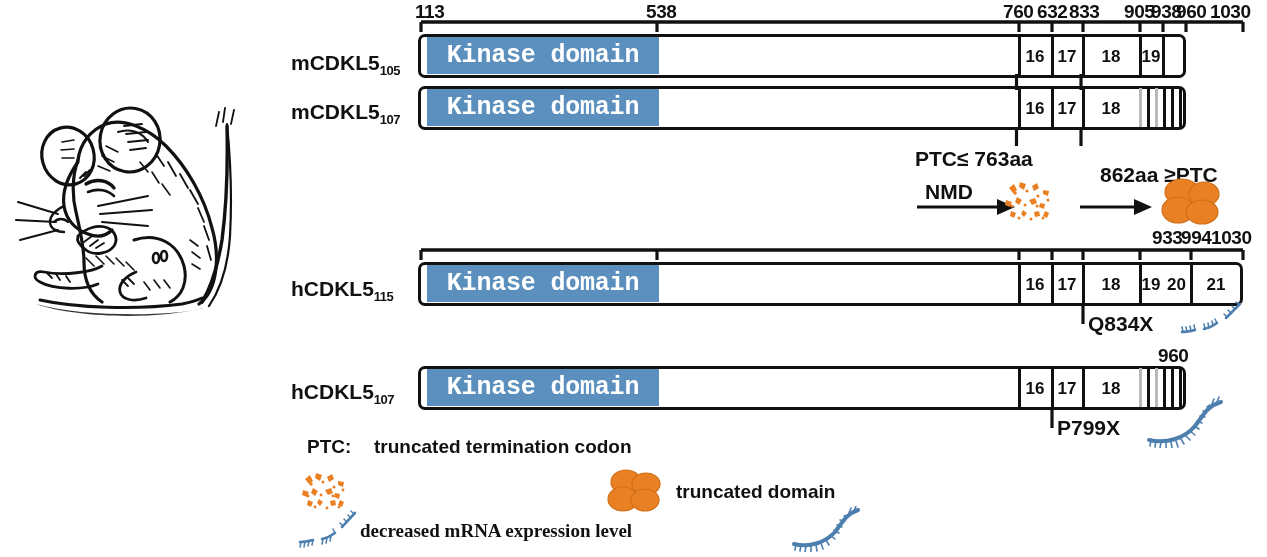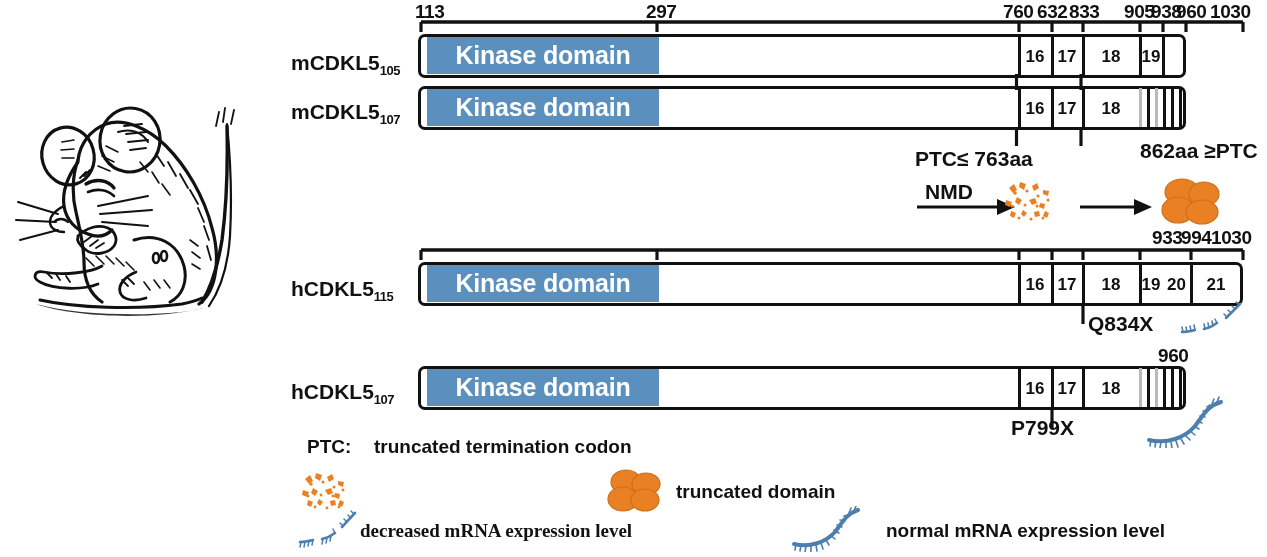--- a/index.html
+++ b/index.html
@@ -18,21 +18,21 @@
   
   .row-label{font-size:21px;font-weight:700;white-space:nowrap;line-height:1;}
   .row-label sub{font-size:13px;font-weight:700;vertical-align:baseline;
                  position:relative;top:5px;letter-spacing:-0.5px;}
 
   
   .bar{position:absolute;box-sizing:border-box;border:3.5px solid #111;
        border-radius:7px;background:#fff;}
   .kinase{position:absolute;background:#5b8fbe;display:flex;align-items:center;
           justify-content:center;color:#fff;font-size:25px;font-weight:700;
-          letter-spacing:-0.2px;white-space:nowrap;}
+          letter-spacing:-0.2px;white-space:nowrap;font-family:Liberation Mono, monospace;}
   .exon-div{position:absolute;width:3px;background:#111;}
   .exon-num{position:absolute;font-size:17px;font-weight:700;text-align:center;
             line-height:1;white-space:nowrap;}
   .hatch-stripe{position:absolute;width:2.5px;background:#111;}
   .hatch-stripe.grey{background:#b9b9b9;}
 
   
   .ann-text{position:absolute;font-size:21px;font-weight:700;white-space:nowrap;
             line-height:1;}
 
@@ -104,21 +104,21 @@
       <path d="M138 232 L 144 240 M148 230 L 154 238 M158 230 L 164 238" stroke-width="1.6"></path>
       <path d="M184 190 L 192 196 M186 202 L 194 208 M186 214 L 194 219" stroke-width="1.6"></path>
     </g>
 
     <path d="M30 254 C 70 268 150 270 198 258 C 170 266 80 268 30 254 Z" fill="#111" opacity="0.85"></path>
   </svg>
 
   <div class="abs" style="left:0;top:0;width:1267px;height:30px;">
 
     <div class="abs axis-label" style="left:415px;top:2px;">113</div>
-    <div class="abs axis-label" style="left:646px;top:2px;">297</div>
+    <div class="abs axis-label" style="left:646px;top:2px;">538</div>
     <div class="abs axis-label" style="left:1003px;top:2px;">760</div>
     <div class="abs axis-label" style="left:1037px;top:2px;">632</div>
     <div class="abs axis-label" style="left:1069px;top:2px;">833</div>
     <div class="abs axis-label" style="left:1124px;top:2px;">905</div>
     <div class="abs axis-label" style="left:1151px;top:2px;">938</div>
     <div class="abs axis-label" style="left:1176px;top:2px;">960</div>
     <div class="abs axis-label" style="left:1210px;top:2px;">1030</div>
 
     <svg class="abs" style="left:0;top:20px;width:1267px;height:14px;">
       <line x1="421" y1="2" x2="1243" y2="2" stroke="#111" stroke-width="3.4"></line>
@@ -184,21 +184,21 @@
   <svg class="abs" style="left:0;top:74px;width:1267px;height:18px;">
     <line x1="1016.5" y1="0" x2="1016.5" y2="16" stroke="#111" stroke-width="3.2"></line>
     <line x1="1081" y1="0" x2="1081" y2="16" stroke="#111" stroke-width="3.2"></line>
   </svg>
   <svg class="abs" style="left:0;top:128px;width:1267px;height:22px;">
     <line x1="1016.5" y1="0" x2="1016.5" y2="18" stroke="#111" stroke-width="3.2"></line>
     <line x1="1081" y1="0" x2="1081" y2="18" stroke="#111" stroke-width="3.2"></line>
   </svg>
 
   <div class="ann-text" style="left:915px;top:148px;">PTC≤ 763aa</div>
-  <div class="ann-text" style="left:1100px;top:140px;margin-left:40px;">862aa ≥PTC</div>
+  <div class="ann-text" style="left:1100px;top:164px;">862aa ≥PTC</div>
 
   <div class="ann-text" style="left:925px;top:181px;">NMD</div>
   <svg class="abs" style="left:915px;top:198px;width:110px;height:22px;">
     <line x1="2" y1="9" x2="82" y2="9" stroke="#111" stroke-width="3"></line>
     <polygon points="82,1 100,9 82,17" fill="#111"></polygon>
   </svg>
 
   <svg class="abs" style="left:1003px;top:178px;width:52px;height:46px;">
     <g fill="#ea8024">
       <path d="M6 10 l5 -4 3 6 -4 3 z"></path>
@@ -330,21 +330,21 @@
       <div class="hatch-stripe grey" style="left:16px;top:0;height:39px;"></div>
       <div class="hatch-stripe" style="left:24px;top:0;height:39px;"></div>
       <div class="hatch-stripe" style="left:32px;top:0;height:39px;"></div>
       <div class="hatch-stripe" style="left:40px;top:0;height:39px;"></div>
     </div>
   </div>
 
   <svg class="abs" style="left:0;top:408px;width:1267px;height:22px;">
     <line x1="1052" y1="0" x2="1052" y2="20" stroke="#111" stroke-width="3.2"></line>
   </svg>
-  <div class="ann-text" style="left:1011px;top:417px;">P799X</div>
+  <div class="ann-text" style="left:1057px;top:417px;">P799X</div>
 
   <svg class="abs" style="left:1145px;top:396px;width:105px;height:52px;">
     <path d="M4 44 C 22 48 40 42 50 30 C 58 20 62 10 76 6" stroke="#4c7fae" stroke-width="4" fill="none" stroke-linecap="round"></path>
     <g stroke="#4c7fae" stroke-width="1.6" stroke-linecap="round">
       <line x1="6" y1="44" x2="5" y2="50"></line>
       <line x1="11" y1="45" x2="10" y2="51"></line>
       <line x1="16" y1="46" x2="15" y2="52"></line>
       <line x1="21" y1="46" x2="21" y2="52"></line>
       <line x1="26" y1="46" x2="27" y2="52"></line>
       <line x1="31" y1="45" x2="33" y2="51"></line>
@@ -436,15 +436,14 @@
       <line x1="36" y1="34" x2="39" y2="39"></line>
       <line x1="40" y1="29" x2="45" y2="33"></line>
       <line x1="44" y1="24" x2="49" y2="27"></line>
       <line x1="47" y1="19" x2="52" y2="21"></line>
       <line x1="50" y1="14" x2="55" y2="15"></line>
       <line x1="54" y1="10" x2="58" y2="9"></line>
       <line x1="59" y1="7" x2="61" y2="2"></line>
       <line x1="64" y1="5" x2="66" y2="0"></line>
     </g>
   </svg>
-  <div class="legend-text" style="left:886px;top:521px;">normal mRNA expression level</div>
 
 </div>
 
 </body></html>

